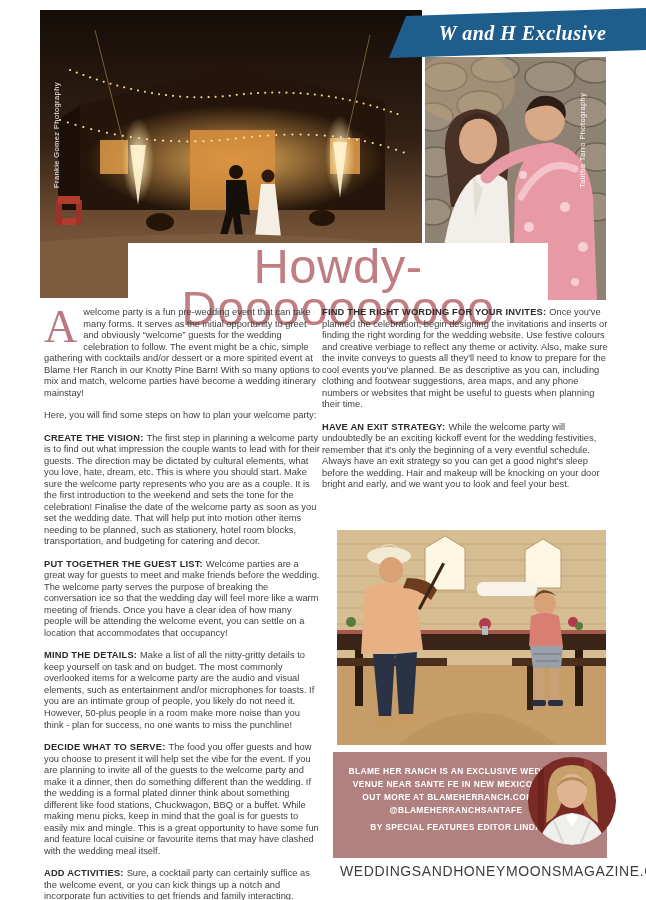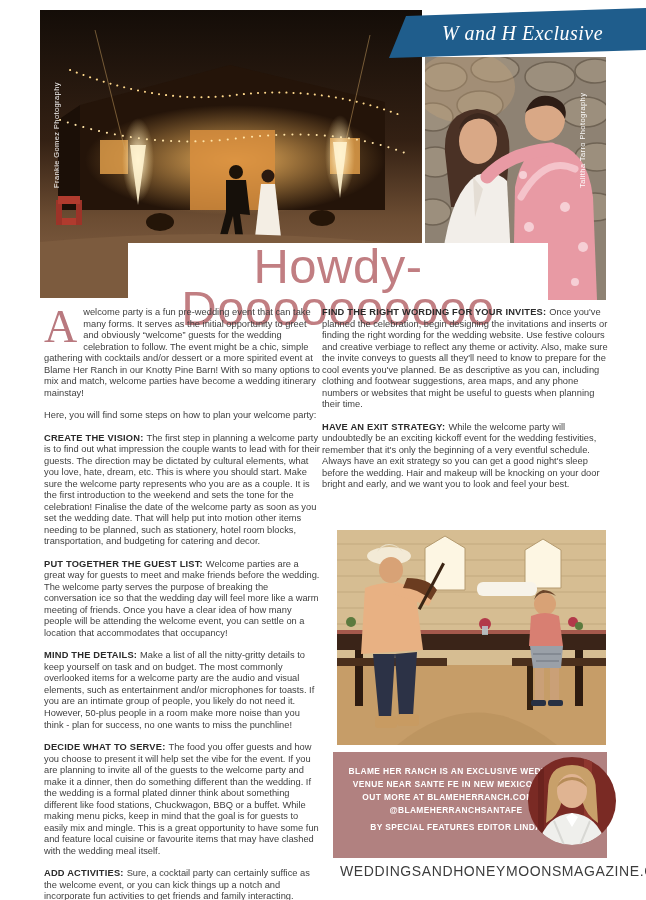--- a/index.html
+++ b/index.html
@@ -10,21 +10,21 @@
   .photo-left{position:absolute;left:40px;top:10px;width:382px;height:288px;overflow:hidden;}
   .photo-right{position:absolute;left:425px;top:57px;width:181px;height:243px;overflow:hidden;}
   .photo-fiddler{position:absolute;left:337px;top:530px;width:269px;height:215px;overflow:hidden;}
   .photo-left svg,.photo-right svg,.photo-fiddler svg{display:block;}
 
   
   .banner{position:absolute;left:385px;top:8px;width:261px;height:50px;background:#1f5d8c;
           clip-path:polygon(21px 8px,261px 0px,261px 42px,4px 50px);
           display:flex;align-items:center;justify-content:center;}
   .banner span{color:#ffffff;font-family:"Liberation Serif",serif;font-style:italic;
-               font-weight:normal;font-size:20px;letter-spacing:.5px;padding-left:14px;}
+               font-weight:bold;font-size:20px;letter-spacing:.5px;padding-left:14px;}
 
   
   .head-box{position:absolute;left:128px;top:243px;width:420px;height:60px;background:#ffffff;
             text-align:center;}
   .headline{margin:2px 0 0 0;color:#c17e82;font-size:49px;font-weight:normal;
             letter-spacing:0.5px;line-height:42px;}
   .subtitle{margin:0;color:#141414;font-family:"Liberation Serif",serif;font-weight:bold;
             font-size:16.5px;line-height:18px;}
 
   

